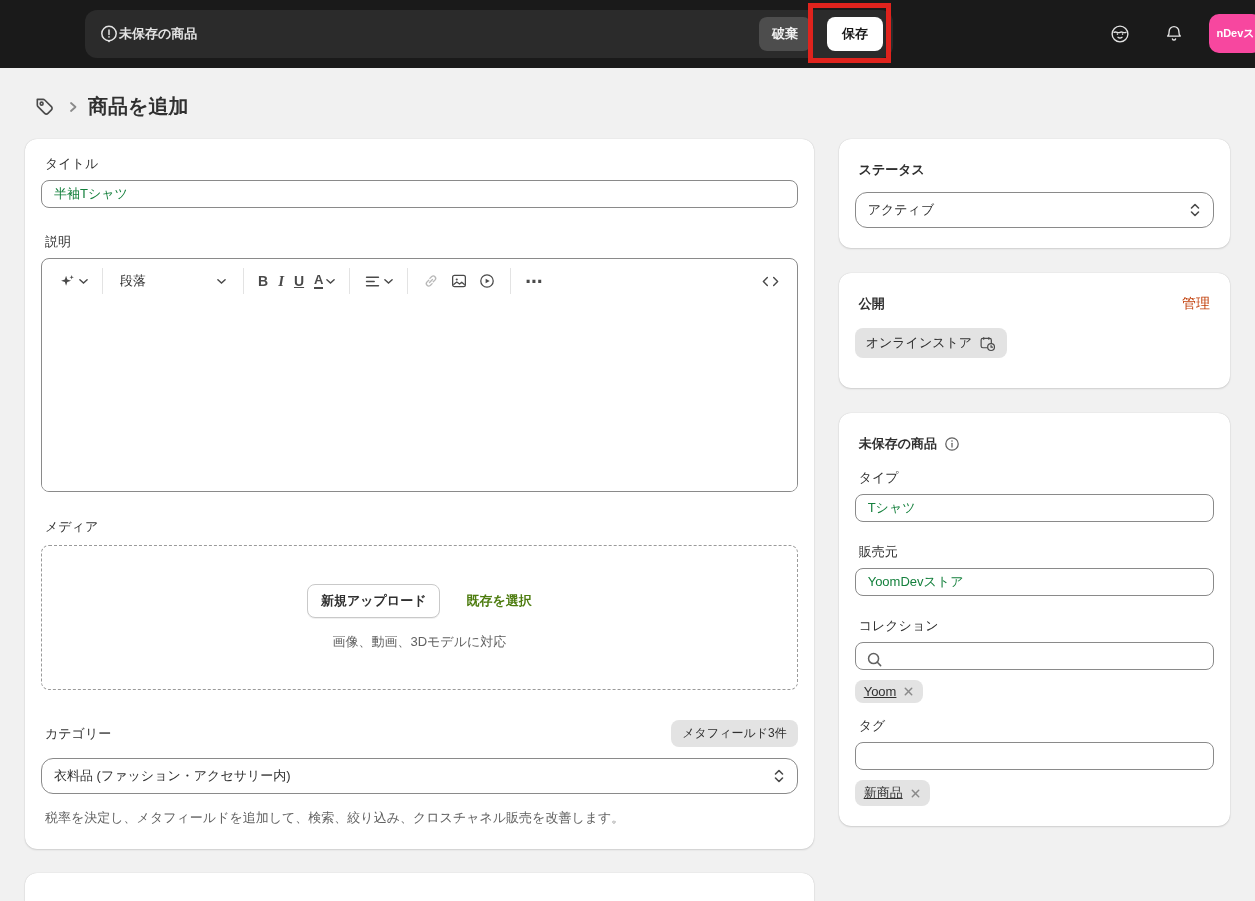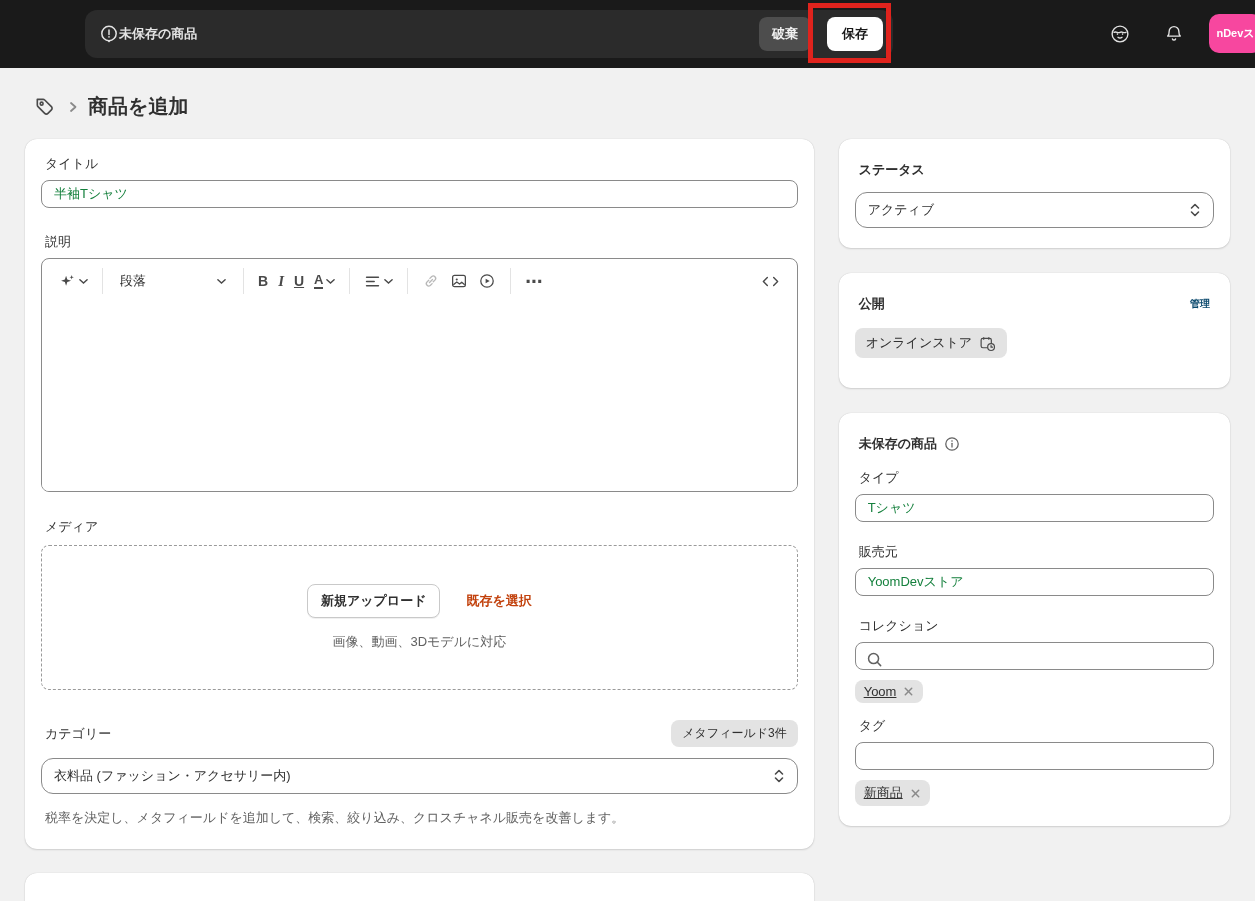--- a/index.html
+++ b/index.html
@@ -96,33 +96,33 @@
     border:1px dashed #9a9a9a; border-radius:8px; height:145px;
     display:flex; flex-direction:column; align-items:center; justify-content:center;
     gap:15px; margin-bottom:30px;
   }
   .media-actions { display:flex; align-items:center; gap:18px; }
   .btn-upload {
     background:#fff; border:1px solid #c9c9c9; border-radius:8px;
     padding:7px 13px; font-size:13px; font-weight:700; color:#303030;
     cursor:pointer; box-shadow:0 1px 0 rgba(0,0,0,.06); font-family:Liberation Serif, serif;
   }
-  .link-existing { font-size:13px; font-weight:700; color:#c2410c; cursor:pointer;margin-left:8px; }
+  .link-existing { font-size:13px; font-weight:700; color:#4d7c0f; cursor:pointer;margin-left:8px; }
   .media-hint { font-size:13px; color:#616161; }
 
   
   .category-head { display:flex; justify-content:space-between; align-items:center; margin-bottom:11px; }
   .badge { background:#e3e3e3; border-radius:8px; padding:5px 11px; font-size:12px; color:#303030; }
   .help-text { font-size:13px; color:#616161; margin:15px 4px 6px; }
 
   
   .side-title { font-size:13px; font-weight:700; color:#303030; margin:6px 4px 13px; display:flex; align-items:center; gap:7px; }
   .pub-head { display:flex; justify-content:space-between; align-items:center; margin:6px 4px 15px; }
   .pub-title { font-size:13px; font-weight:700; }
-  .manage-link { color:#0c4a6e; font-size:10px; font-weight:700; text-decoration:none; cursor:pointer; }
+  .manage-link { color:#c2410c; font-size:14px; font-weight:400; text-decoration:none; cursor:pointer; }
   .channel-pill {
     display:inline-flex; align-items:center; gap:7px; background:#e3e3e3;
     border-radius:8px; padding:6px 11px; font-size:13px; color:#303030; margin:0 0 8px 0;
   }
   .org-field { margin-bottom:21px; }
   .org-field.tight { margin-bottom:10px; }
   .token {
     display:inline-flex; align-items:center; gap:7px; background:#e3e3e3;
     border-radius:8px; padding:4px 9px; font-size:13px; color:#303030; margin:0 0 14px 0;text-decoration:underline;
   }

